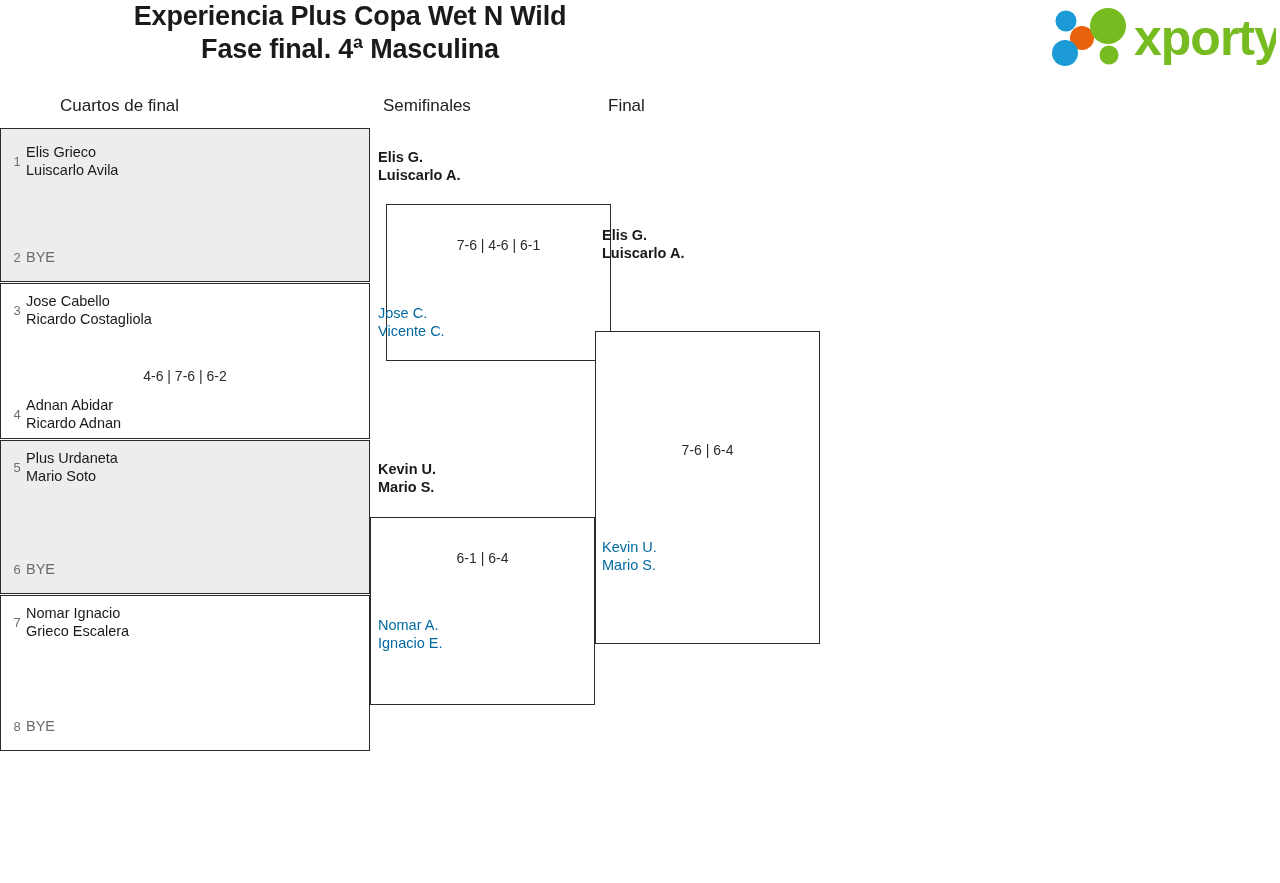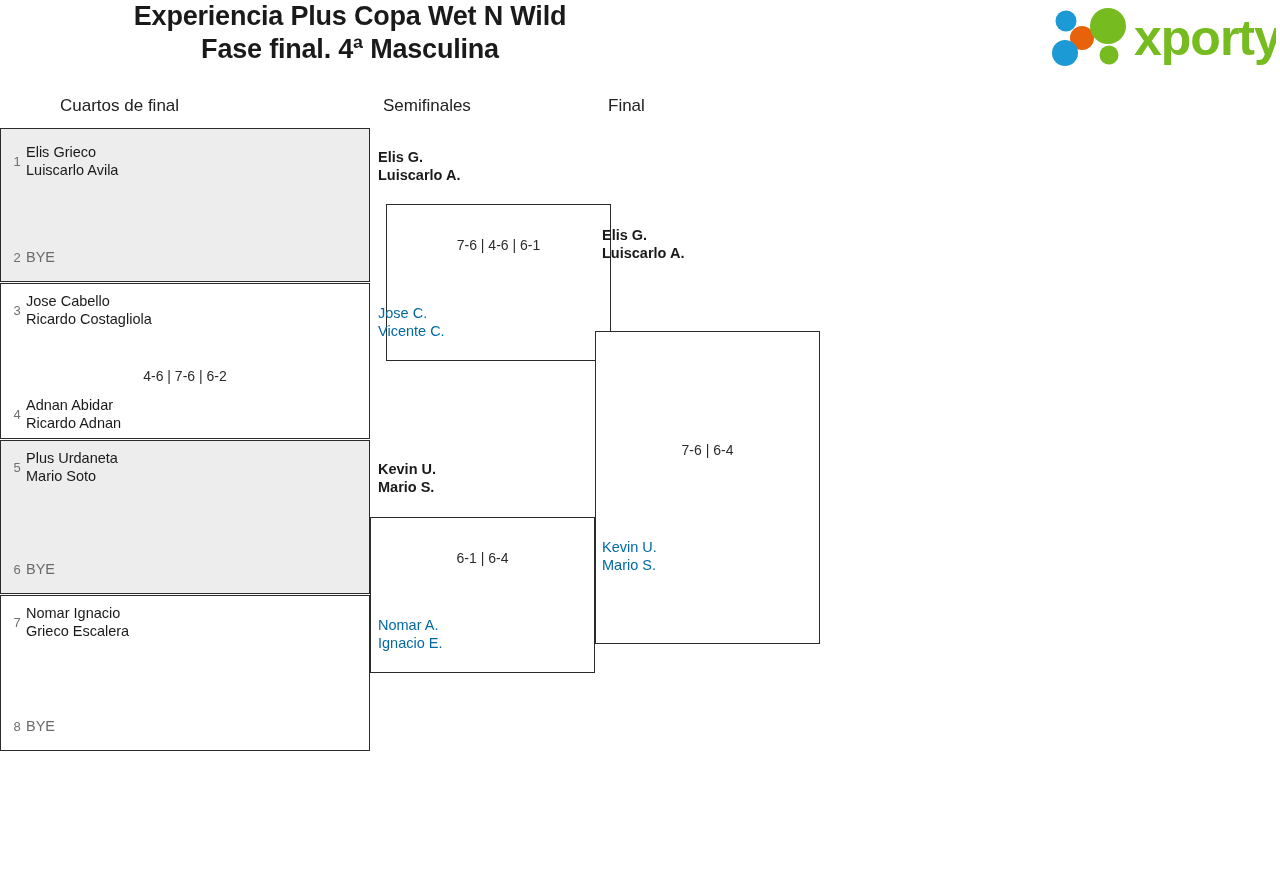--- a/index.html
+++ b/index.html
@@ -188,21 +188,21 @@
   <div class="adv win" style="left:378px; top:148px;">
     <span class="nm">Elis G.</span>
     <span class="nm">Luiscarlo A.</span>
   </div>
 
   <div class="adv dim" style="left:378px; top:304px;">
     <span class="nm">Jose C.</span>
     <span class="nm">Vicente C.</span>
   </div>
 
-  <div class="match" style="left:370px; top:517px; width:225px; height:156px;">
+  <div class="match" style="left:370px; top:517px; width:225px; height:188px;">
     <div class="score" style="top:32px;">6-1 | 6-4</div>
   </div>
   <div class="adv win" style="left:378px; top:460px;">
     <span class="nm">Kevin U.</span>
     <span class="nm">Mario S.</span>
   </div>
   <div class="adv dim" style="left:378px; top:616px;">
     <span class="nm">Nomar A.</span>
     <span class="nm">Ignacio E.</span>
   </div>

